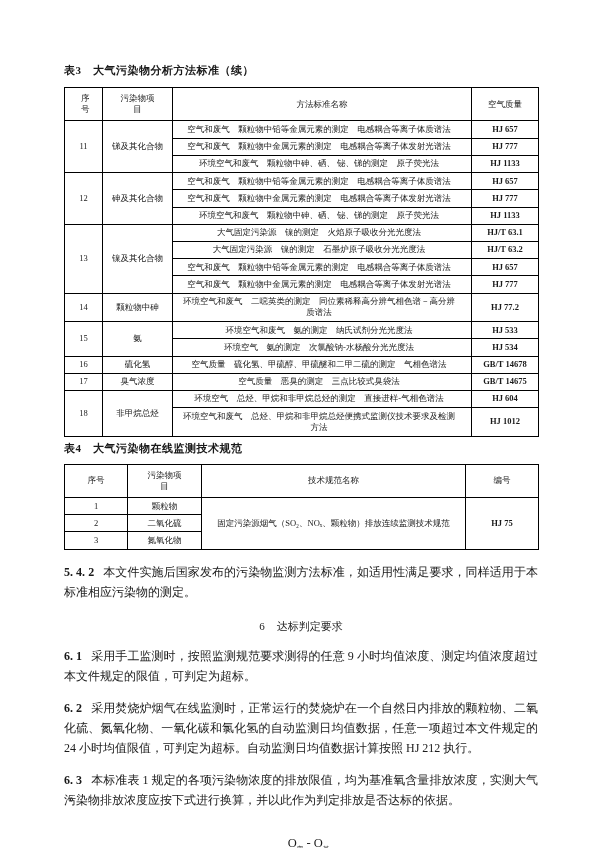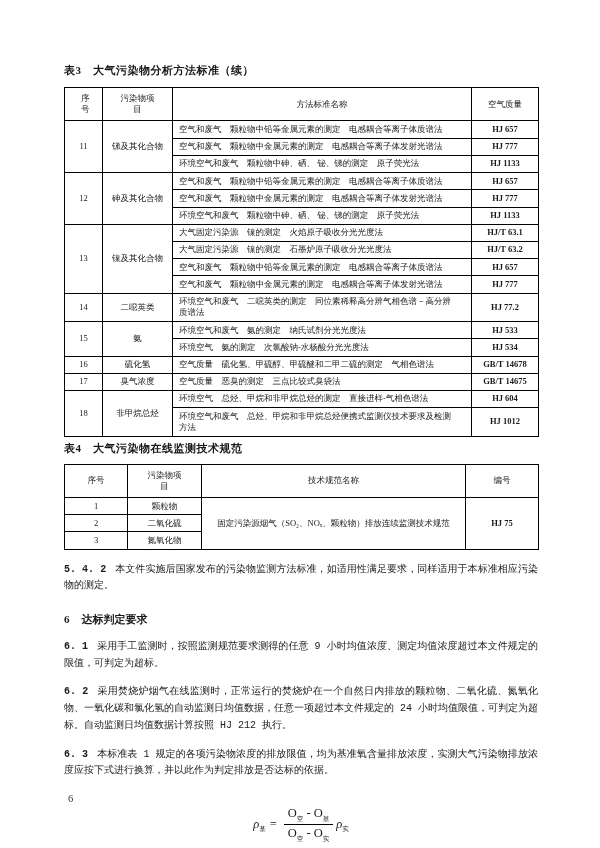--- a/index.html
+++ b/index.html
@@ -17,31 +17,30 @@
   #t3-title { margin-top:63px; margin-bottom:9px; }
   #t4-title { margin-top:4px; margin-bottom:8px; }
 
   table { border-collapse:collapse; width:474px; table-layout:fixed; border:1.5px solid #000; }
   th, td {
     border:0.8px solid #000; font-size:8.5px; line-height:1.32;
     padding:2.5px 3px; text-align:center; vertical-align:middle;
     color:#1a1a1a; font-weight:normal; overflow:hidden;
   }
   thead th { padding:5px 16px;margin-left:12px; }
-  td.l { text-align:left; padding:2.5px 12px 2.5px 6px; }
+  td.l { text-align:center; padding:2.5px 12px 2.5px 6px; }
   td.code { font-weight:bold; }
 
   .para {
-    font-size:10px; line-height:1.67; text-align:justify; color:#1a1a1a;
+    font-size:12px; line-height:1.67; text-align:justify; color:#1a1a1a;
     margin:12px 0 0 0;
-    font-family:Liberation Mono, monospace;
   }
   .para .num { font-weight:bold; margin-right:9px; }
   .heading {
-    font-size:11px; font-weight:bold; color:#1a1a1a; margin:17px 0 0 0;
+    font-size:11px; font-weight:normal; color:#1a1a1a; margin:17px 0 0 0;text-align:center;
   }
   .heading .num { margin-right:12px; }
 
   .formula-wrap { margin-top:26px; text-align:center; font-size:12.5px; color:#1a1a1a; }
   .formula-wrap .var { font-style:italic; }
   .formula-wrap sub { font-size:6.5px; font-style:normal; }
   .frac { display:inline-block; vertical-align:middle; text-align:center; margin:0 3px; }
   .frac .fnum { display:block; border-bottom:1px solid #000; padding:0 4px 1px 4px; }
   .frac .fden { display:block; padding:1px 4px 0 4px; }
   .eq { margin:0 4px; }
@@ -112,21 +111,21 @@
         <tr>
           <td class="l">空气和废气　颗粒物中铅等金属元素的测定　电感耦合等离子体质谱法</td>
           <td class="code">HJ 657</td>
         </tr>
         <tr>
           <td class="l">空气和废气　颗粒物中金属元素的测定　电感耦合等离子体发射光谱法</td>
           <td class="code">HJ 777</td>
         </tr>
         <tr>
           <td>14</td>
-          <td>二噁英类</td>
+          <td>颗粒物中砷</td>
           <td class="l">环境空气和废气　二噁英类的测定　同位素稀释高分辨气相色谱－高分辨质谱法</td>
           <td class="code">HJ 77.2</td>
         </tr>
         <tr>
           <td rowspan="2">15</td>
           <td rowspan="2">氨</td>
           <td class="l">环境空气和废气　氨的测定　纳氏试剂分光光度法</td>
           <td class="code">HJ 533</td>
         </tr>
         <tr>

